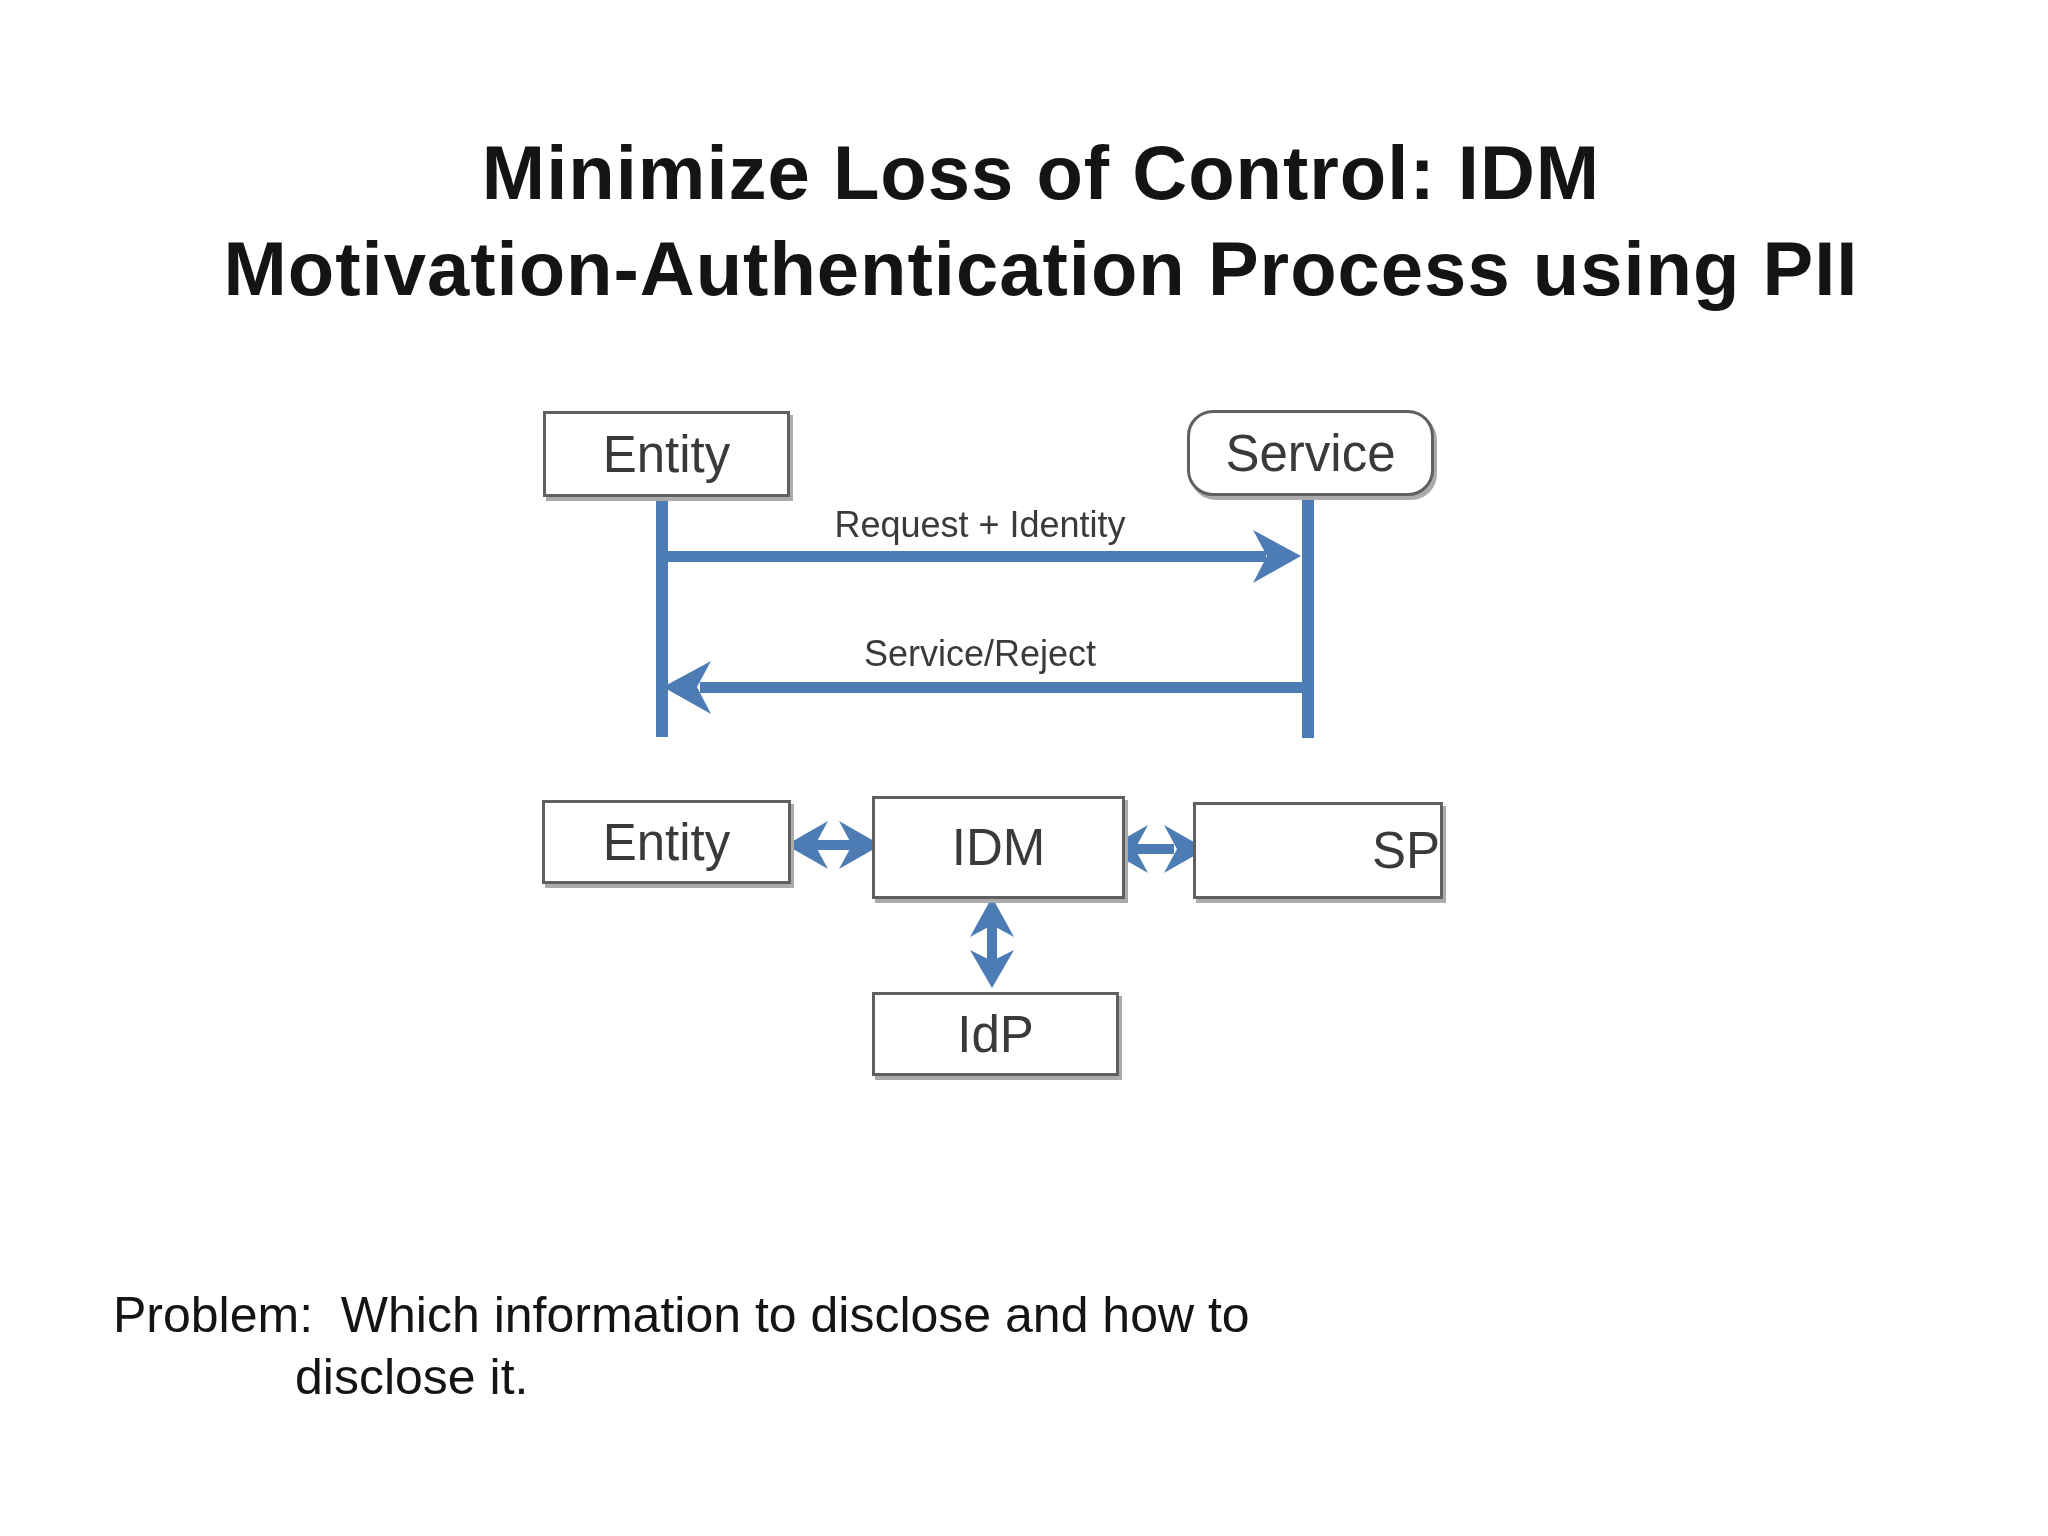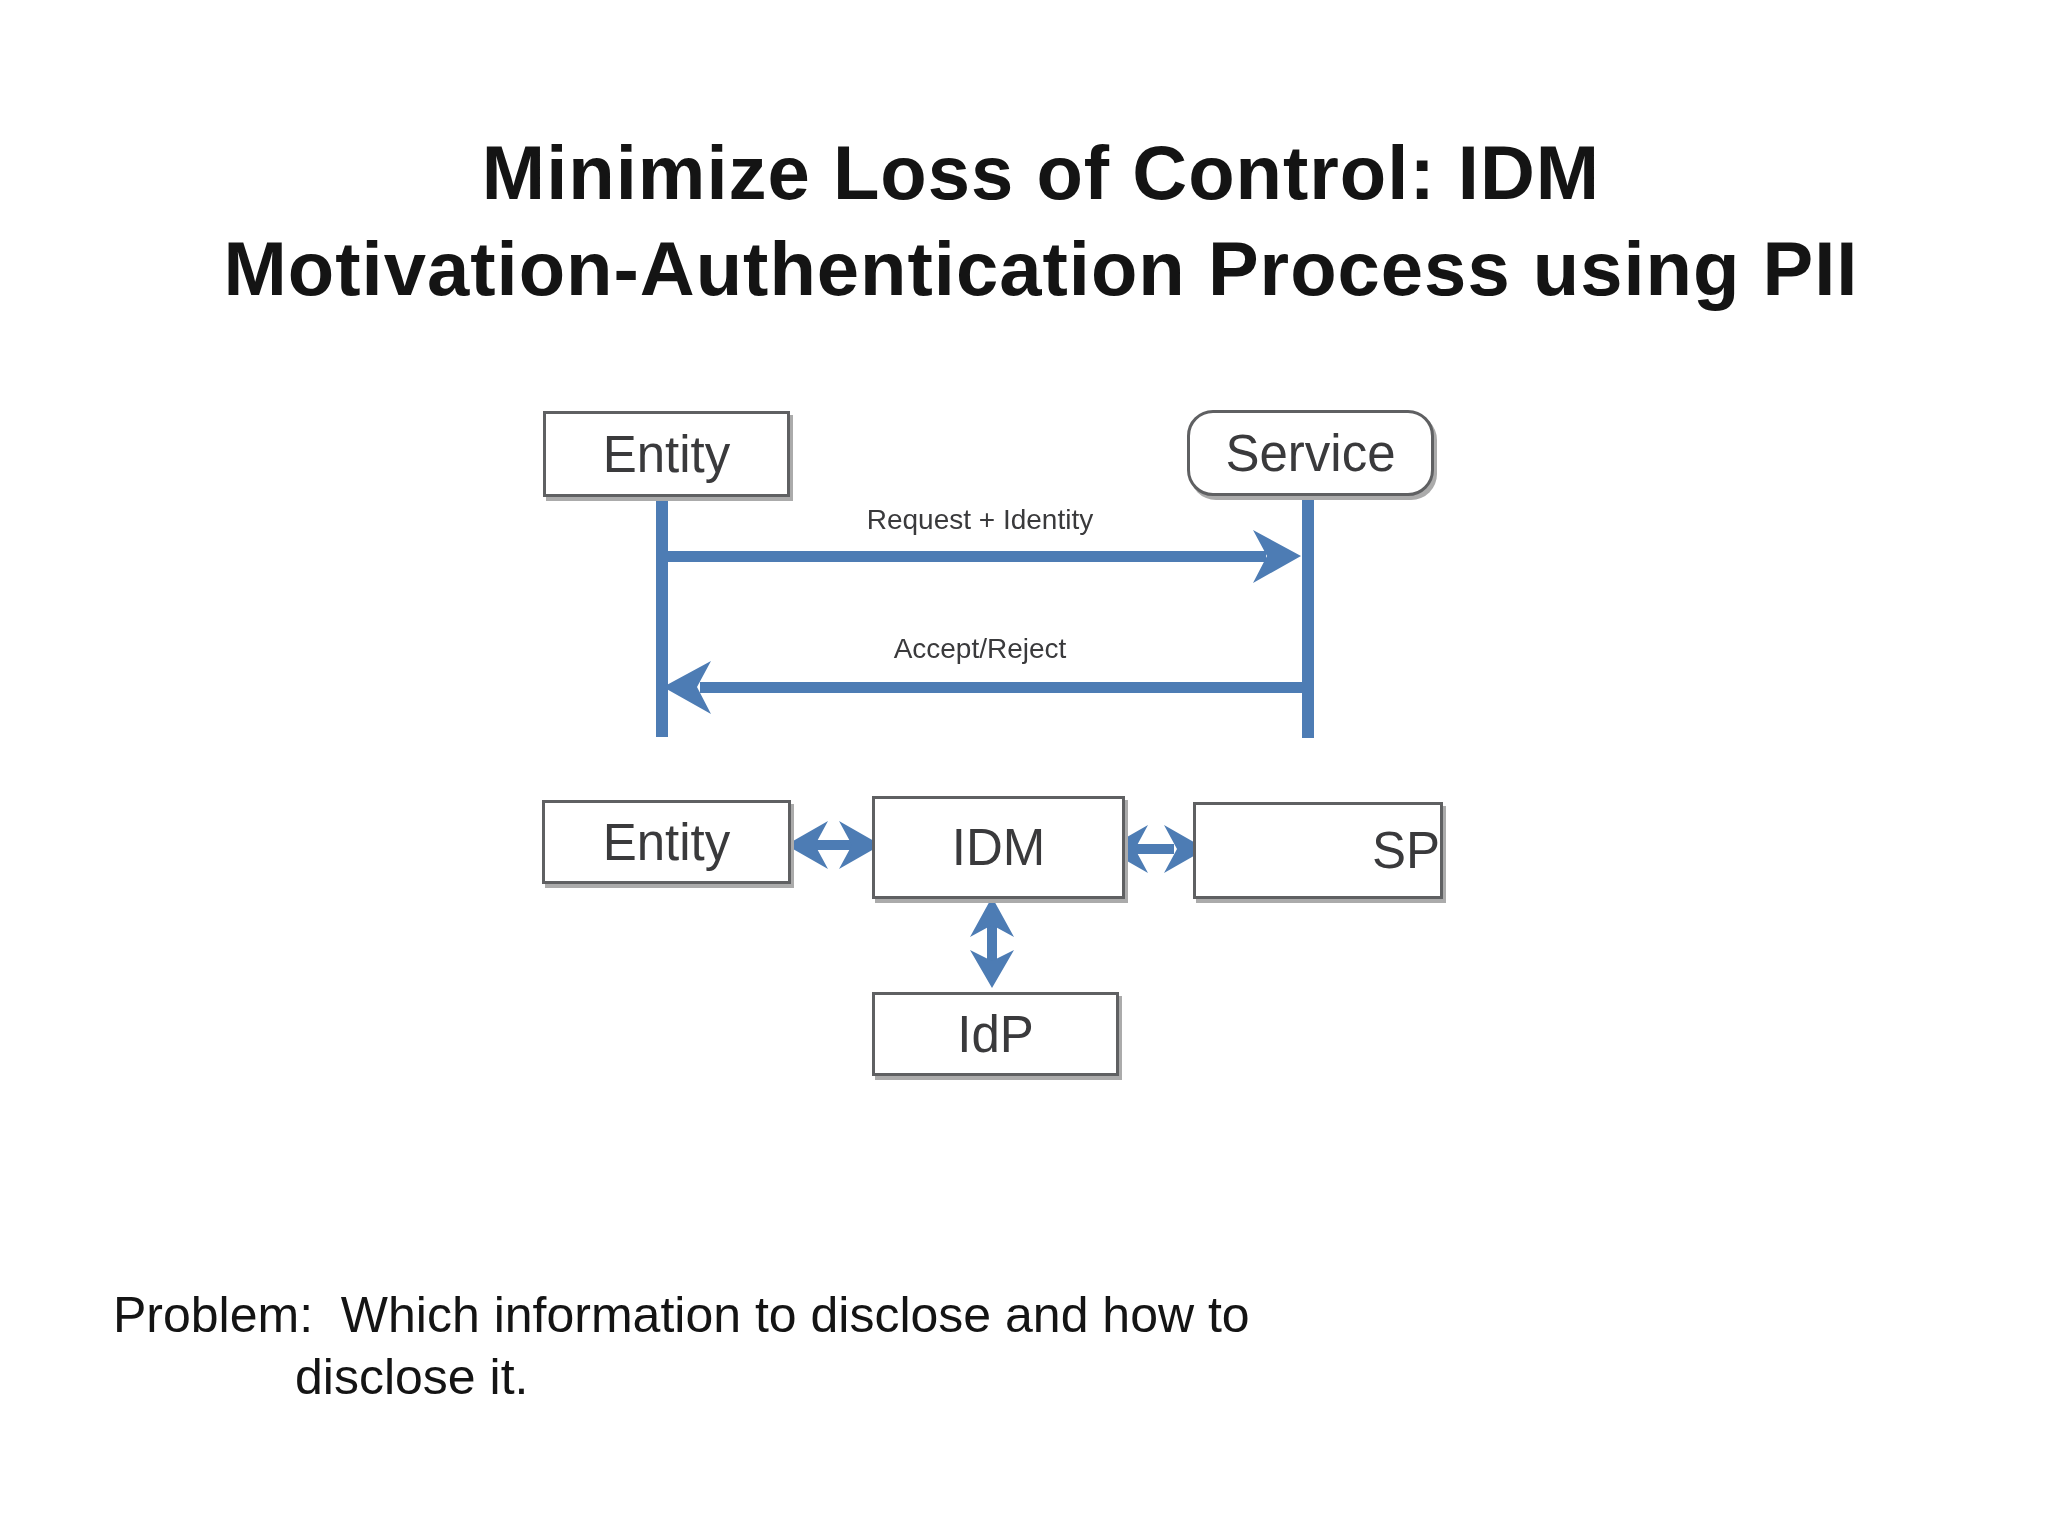--- a/index.html
+++ b/index.html
@@ -34,21 +34,21 @@
     border:3px solid var(--box-border);
     box-shadow:3px 4px 0 #ababab;
     display:flex;align-items:center;justify-content:center;
     font-size:51px;
     color:var(--box-text);
   }
   .msg-label{
     position:absolute;
     width:640px;left:660px;
     text-align:center;
-    font-size:28px;
+    font-size:36px;
     color:var(--box-text);
     white-space:pre;
   }
   .problem{
     position:absolute;left:113px;top:1284px;width:1700px;
     font-size:50px;line-height:62px;
     color:var(--slide-text);
   }
   .problem .pline{white-space:pre;}
   .problem .pline.indent{padding-left:182px;}
@@ -101,21 +101,21 @@
   </svg>
 
   <div class="dbox" style="left:543px;top:411px;width:241px;height:80px;">
     <span>Entity</span>
   </div>
   <div class="dbox" style="left:1187px;top:410px;width:241px;height:80px;border-radius:26px;">
     <span>Service</span>
   </div>
 
   <div class="msg-label" style="top:504px;">Request + Identity</div>
-  <div class="msg-label" style="top:633px;">Accept/Reject</div>
+  <div class="msg-label" style="top:633px;">Service/Reject</div>
 
   <div class="dbox" style="left:542px;top:800px;width:243px;height:78px;">
     <span>Entity</span>
   </div>
   <div class="dbox" style="left:872px;top:796px;width:247px;height:97px;">
     <span>IDM</span>
   </div>
   <div class="dbox" style="left:1193px;top:802px;width:244px;height:91px;justify-content:flex-end;">
     <span>SP</span>
   </div>

